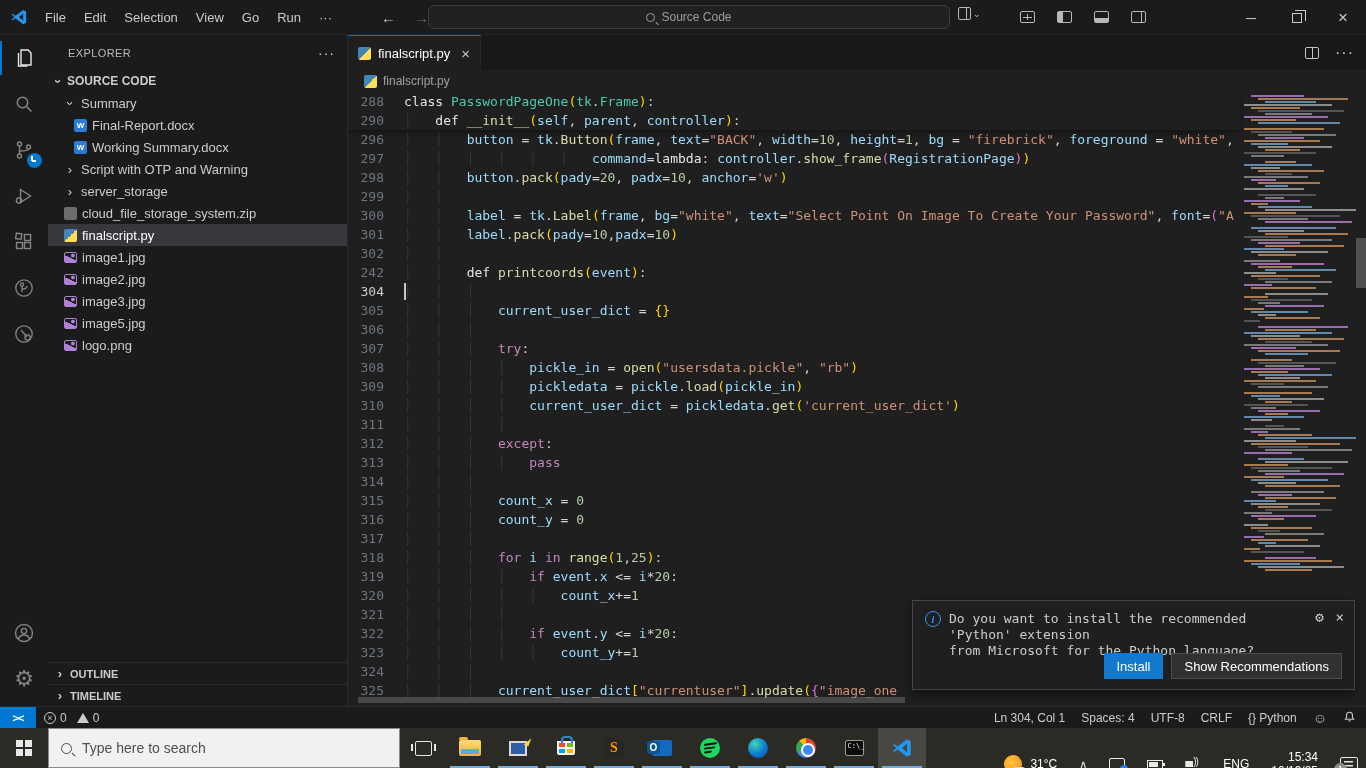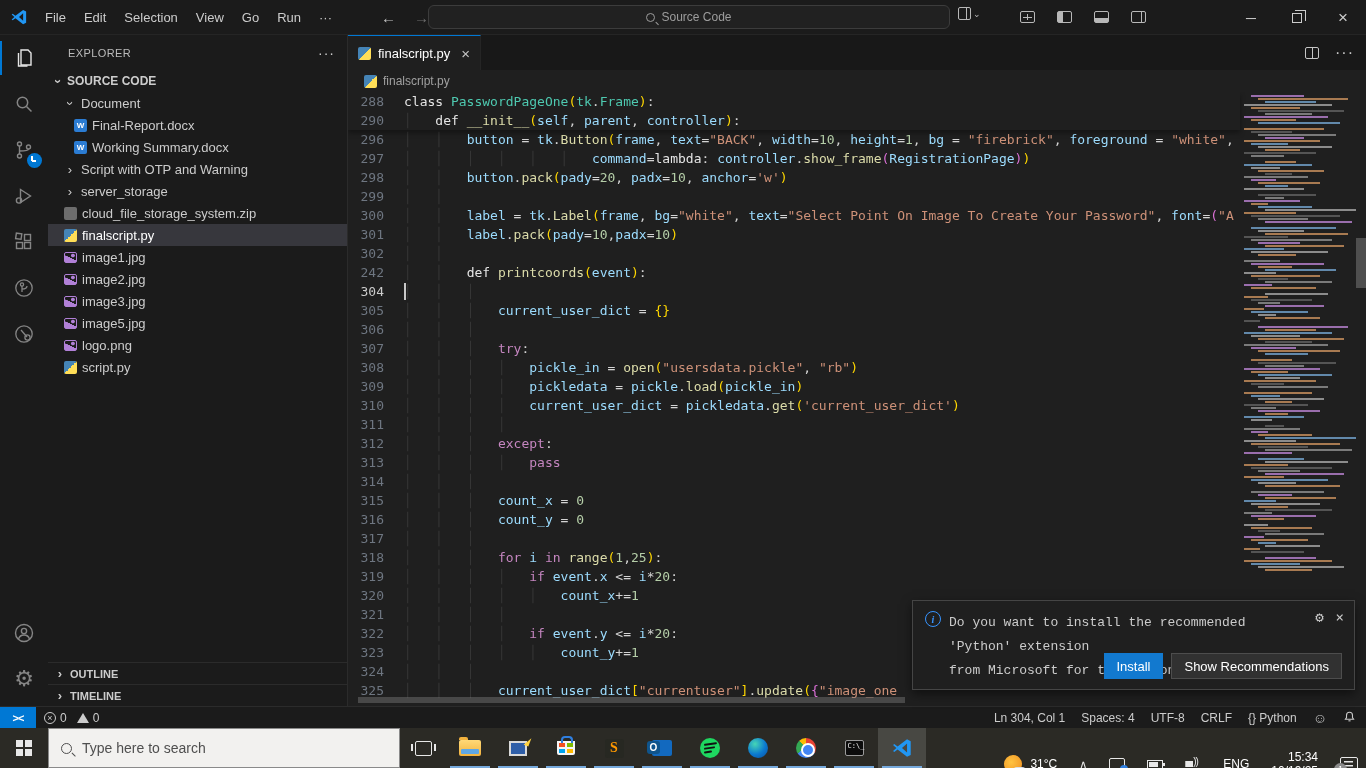--- a/index.html
+++ b/index.html
@@ -83,21 +83,21 @@
   .tk-s{color:#CE9178}.tk-n{color:#B5CEA8}.tk-t{color:#4EC9B0}.tk-p{color:#D4D4D4}
   .tk-g1{color:#FFD700}.tk-g2{color:#DA70D6}
   .minimap { position:absolute; top:0; right:10px; width:116px; height:505px; overflow:hidden; opacity:.85;}
   .vscroll { position:absolute; right:0; top:146px; width:10px; height:50px; background:#4f4f4f;}
   .hscroll { position:absolute; bottom:3px; left:10px; width:547px; height:6px; background:rgba(121,121,121,.45);}
 
   
   .notif { position:absolute; left:912px; top:600px; width:443px; height:90px; background:#1f1f1f; border:1px solid #454545; box-shadow:0 4px 10px rgba(0,0,0,.5); z-index:20; font-size:13px; color:#cccccc;}
   .notif-body { padding:10px 12px 0 12px; display:flex; gap:8px;}
   .info-ic { width:16px; height:16px; border:1.4px solid #3794ff; border-radius:50%; color:#3794ff; font-size:10px; font-weight:bold; display:flex; align-items:center; justify-content:center; flex:0 0 auto; font-family:"Liberation Serif",serif; font-style:italic;}
-  .notif-msg { line-height:24px; width:330px;font-family:Liberation Mono, monospace;}
+  .notif-msg { line-height:16px; width:330px;}
   .notif-icons { position:absolute; right:10px; top:8px; display:flex; gap:12px; color:#cccccc; font-size:14px;}
   .notif-btns { position:absolute; right:12px; bottom:10px; display:flex; gap:8px;}
   .btn { height:26px; padding:0 12px; font-size:13px; display:flex; align-items:center; border:1px solid transparent;}
   .btn-primary { background:#1279cf; color:#ffffff;}
   .btn-secondary { background:#313131; border-color:#4d4d4d; color:#ffffff;}
 
   
   .statusbar { height:22px; background:#1b1b1b; border-top:1px solid #2b2b2b; display:flex; align-items:center; color:#cccccc; font-size:12px; position:relative;}
   .remote-btn { width:36px; height:22px; background:#0078d4; color:#fff; display:flex; align-items:center; justify-content:center; font-size:11px; font-weight:bold; letter-spacing:-1px;}
   .sb-left { display:flex; align-items:center; gap:4px; margin-left:8px;}
@@ -278,21 +278,21 @@
       <span>EXPLORER</span>
       <span class="sb-dots">···</span>
     </div>
     <div class="tree-root">
       <span class="chev open">›</span>
       <span>SOURCE CODE</span>
     </div>
     <div id="file-tree">
         <div class="tree-item" style="padding-left: 16px;">
           <span class="chev open">›</span>
-          <span>Document</span>
+          <span>Summary</span>
         </div>
         <div class="tree-item" style="padding-left: 26px;">
           <span class="fi fi-word">W</span>
           <span>Final-Report.docx</span>
         </div>
         <div class="tree-item" style="padding-left: 26px;">
           <span class="fi fi-word">W</span>
           <span>Working Summary.docx</span>
         </div>
         <div class="tree-item" style="padding-left: 16px;">
@@ -323,24 +323,20 @@
           <span class="fi-img"></span>
           <span>image3.jpg</span>
         </div>
         <div class="tree-item" style="padding-left: 16px;">
           <span class="fi-img"></span>
           <span>image5.jpg</span>
         </div>
         <div class="tree-item" style="padding-left: 16px;">
           <span class="fi-img"></span>
           <span>logo.png</span>
-        </div>
-        <div class="tree-item" style="padding-left: 16px;">
-          <span class="fi fi-py"></span>
-          <span>script.py</span>
         </div>
       </div>
     <div class="sb-sections" id="sb-sections">
         <div class="sb-section">
           <span class="chev">›</span>
           <span>OUTLINE</span>
         </div>
         <div class="sb-section">
           <span class="chev">›</span>
           <span>TIMELINE</span>

